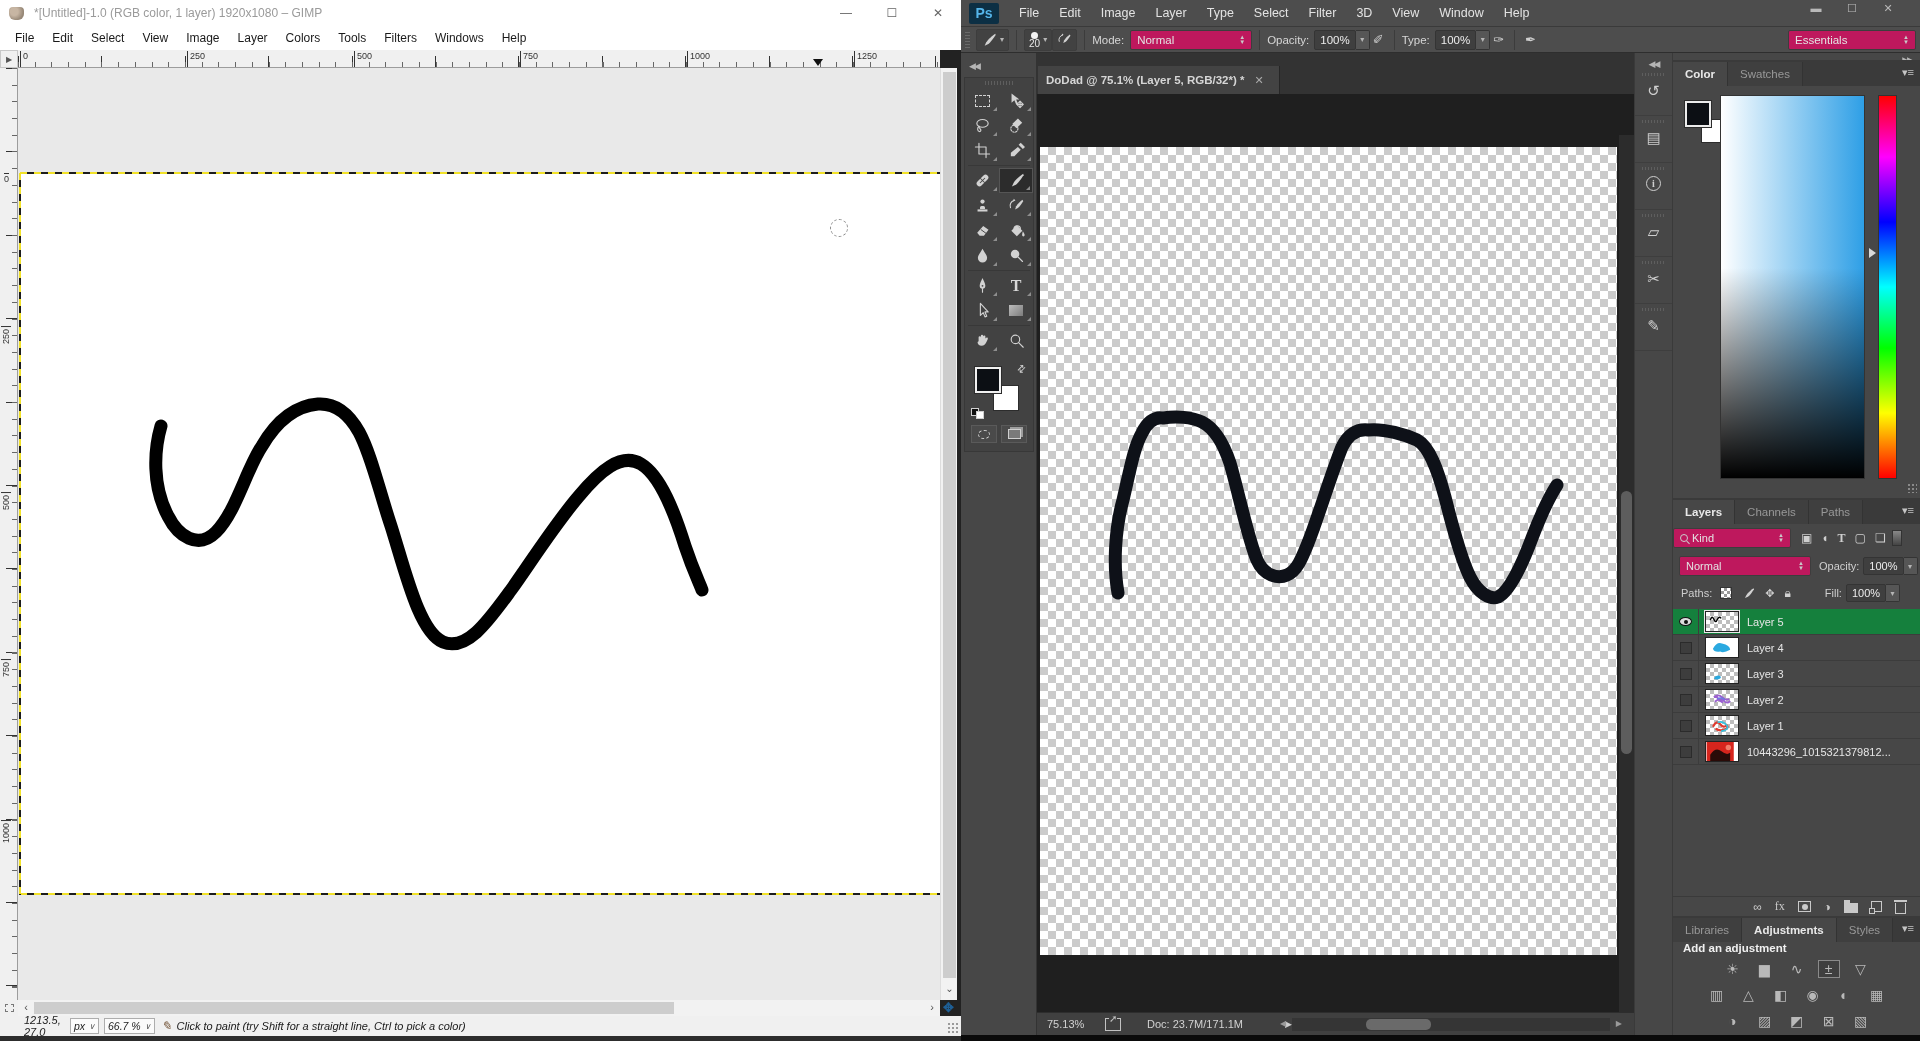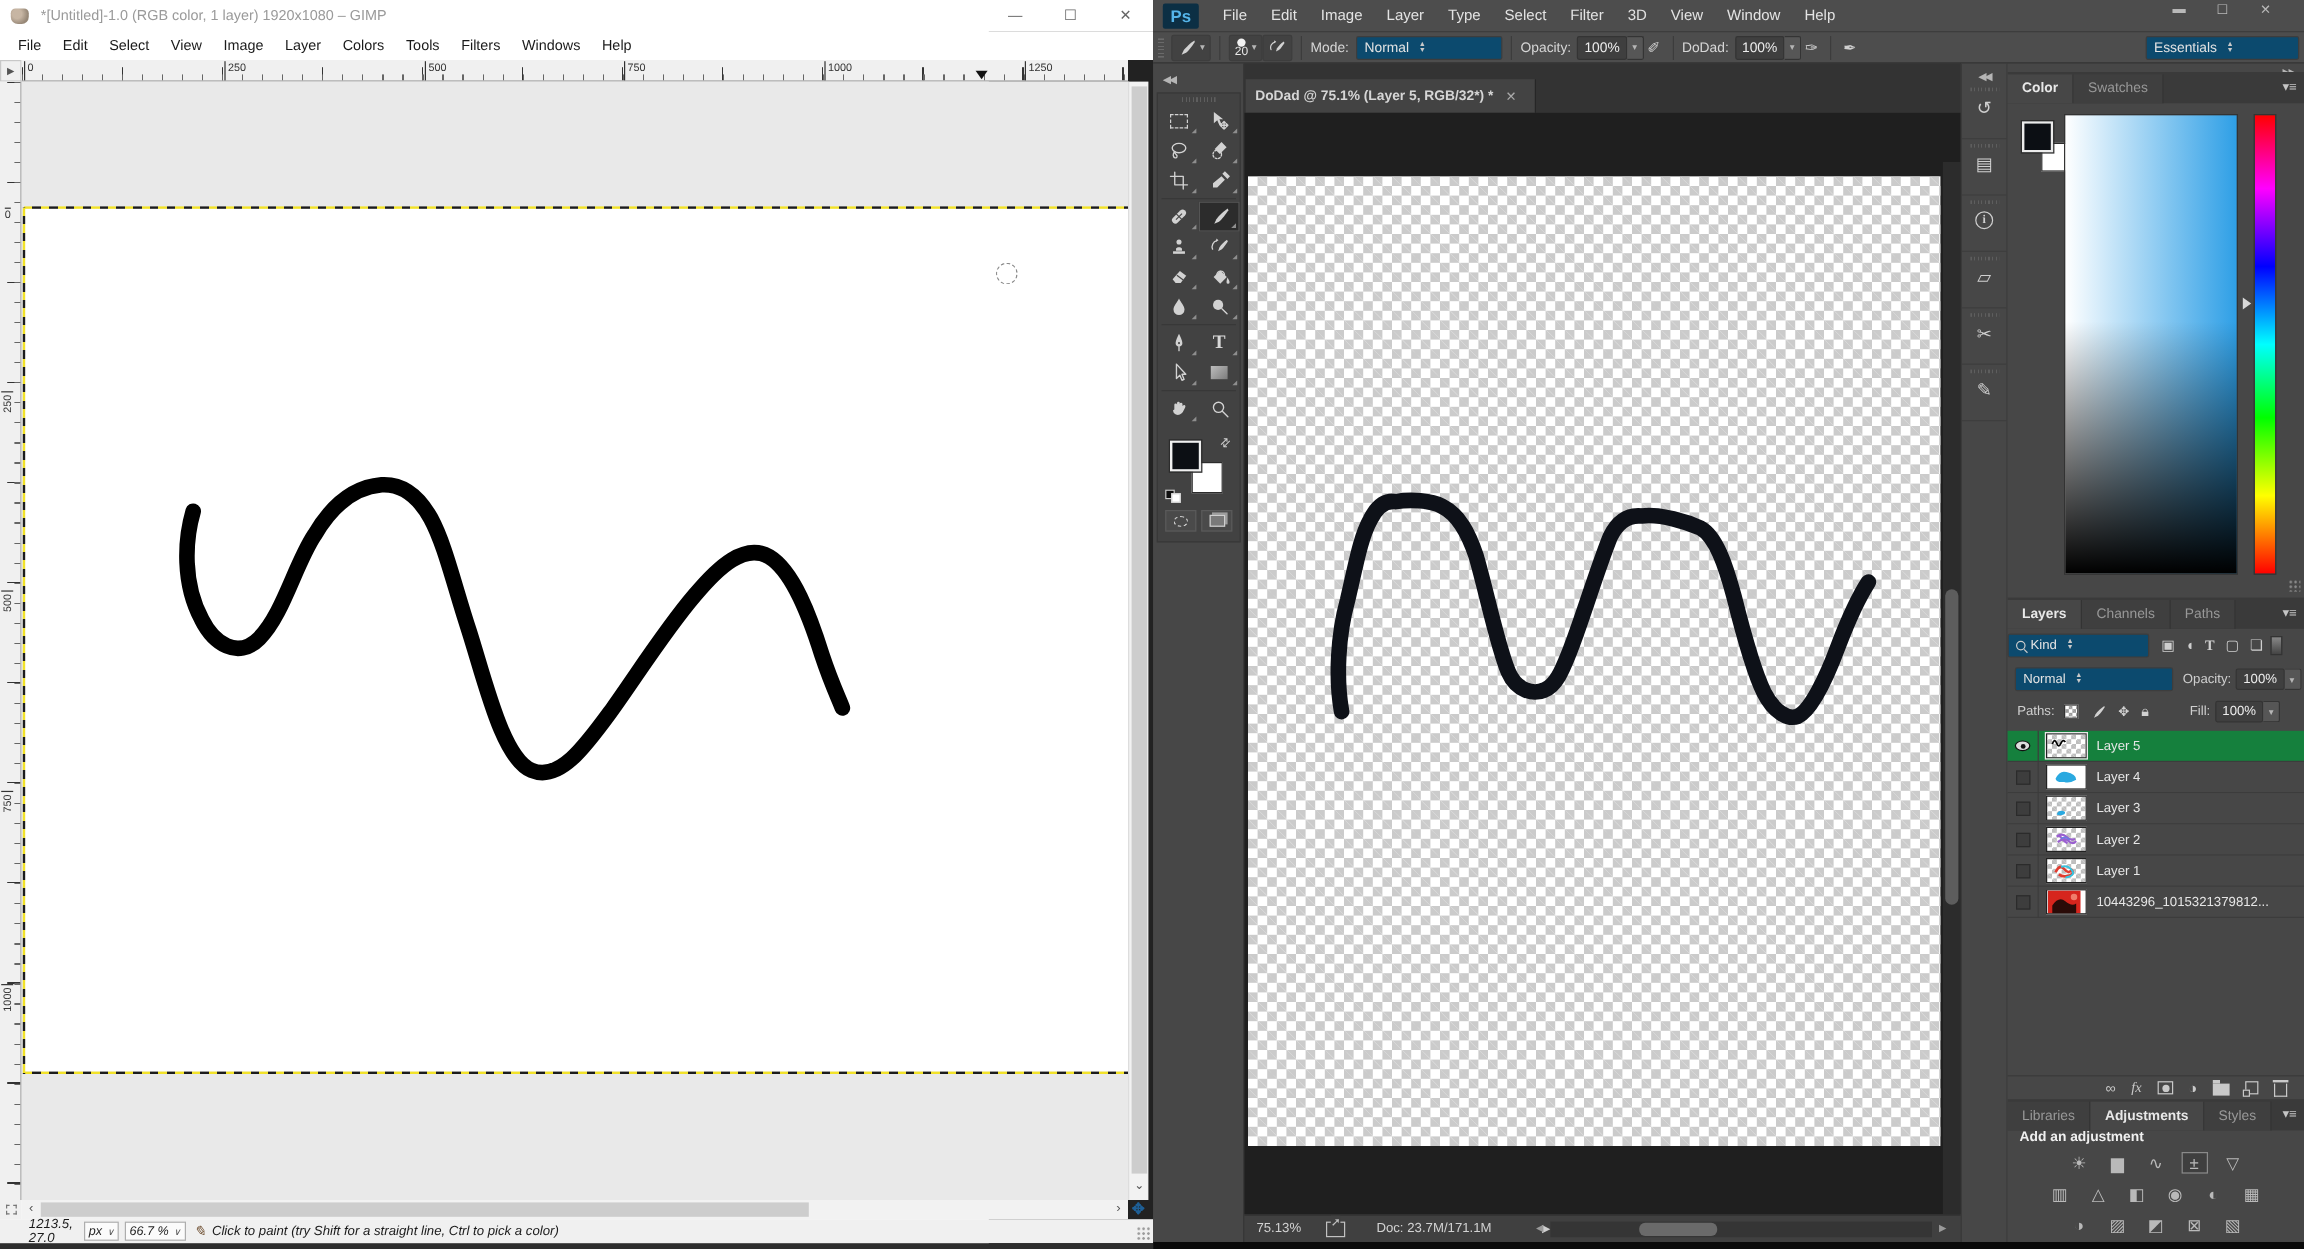--- a/index.html
+++ b/index.html
@@ -88,21 +88,21 @@
   .p-options { position:absolute; left:0; top:27px; width:959px; height:26px; background:#4d4d4d;
     border-bottom:1px solid #2e2e2e; display:flex; align-items:center; color:#d6d6d6; font-size:11.5px; }
   .p-grip-v { width:5px; height:16px; margin:0 6px 0 4px;
     background:repeating-linear-gradient(to bottom, #6a6a6a 0 1px, transparent 1px 3px); }
   .p-sep { width:1px; height:20px; background:#3c3c3c; margin:0 7px; }
   .p-opt-chip { display:flex; align-items:center; gap:3px; padding:1px 4px; border:1px solid #3d3d3d;
     background:#424242; border-radius:2px; height:22px; }
   .p-dot { width:7px; height:7px; background:#f2f2f2; border-radius:50%; margin:0 auto; }
   .p-chip-num { font-size:10px; line-height:9px; text-align:center; color:#e8e8e8; }
   .p-car { color:#b5b5b5; font-size:8px; }
-  .p-select { display:flex; align-items:center; background:#0c4a6e;
+  .p-select { display:flex; align-items:center; justify-content:space-between; background:#be185d;
     border:1px solid #3d3d3d; border-radius:2px; height:20px; padding:0 6px; color:#e3e3e3; }
   .p-updown { display:flex; flex-direction:column; font-size:6px; line-height:5px; color:#c9c9c9; margin-left:8px; }
   .p-valbox { display:flex; align-items:center; background:#3f3f3f; border:1px solid #343434;
     border-radius:2px; height:20px; padding:0 5px; color:#ececec; }
   .p-valcar { background:#565656; height:20px; width:14px; display:flex; align-items:center;
     justify-content:center; border:1px solid #343434; border-left:none; border-radius:0 2px 2px 0; }
   .p-airicon { font-size:13px; color:#cfcfcf; margin:0 3px; }
   .p-workspace { position:absolute; right:4px; top:3px; width:128px; }
 
   
@@ -226,21 +226,21 @@
       linear-gradient(45deg,#bdbdbd 25%,transparent 25%,transparent 75%,#bdbdbd 75%),
       linear-gradient(45deg,#bdbdbd 25%,transparent 25%,transparent 75%,#bdbdbd 75%);
     background-size:8px 8px; background-position:0 0,4px 4px; border:1px solid #222; }
   .l-thumb.white { background-image:none; background:#fff; }
   .l-thumb.sel { outline:1px solid #e8e8e8; }
   .l-thumb svg { position:absolute; left:0; top:0; width:100%; height:100%; }
   .l-name { font-size:11px; color:#e6e6e6; white-space:nowrap; overflow:hidden; }
   .l-footer { position:absolute; left:0; top:843px; width:247px; height:20px; border-top:1px solid #3a3a3a;
     display:flex; align-items:center; justify-content:flex-end; gap:13px; padding-right:14px;
     color:#c9c9c9; font-size:12px; }
-  .lf-fx { font-style:italic; font-family:"Liberation Serif", serif; font-size:12px; }
+  .lf-fx { font-family:"Liberation Serif", serif; font-size:12px; }
   .lf-mask { width:13px; height:11px; border:1px solid #c9c9c9; position:relative; }
   .lf-mask::after { content:""; position:absolute; left:3px; top:1.5px; width:6px; height:6px;
     border-radius:50%; background:#c9c9c9; }
   .lf-folder { width:14px; height:10px; background:#c9c9c9; position:relative; margin-top:3px; }
   .lf-folder::before { content:""; position:absolute; left:0; top:-3px; width:6px; height:3px; background:#c9c9c9; }
   .lf-new { width:11px; height:11px; border:1px solid #c9c9c9; position:relative; }
   .lf-new::before { content:""; position:absolute; left:-3px; bottom:-3px; width:4px; height:4px;
     background:#474747; border:1px solid #c9c9c9; }
   .lf-trash { width:11px; height:11px; border:1px solid #c9c9c9; border-top:none; position:relative; margin-top:3px; }
   .lf-trash::before { content:""; position:absolute; left:-2px; top:-3px; width:13px; height:2px; background:#c9c9c9; }
@@ -470,21 +470,21 @@
     <div class="p-sep"></div>
     <span>Opacity:</span>
     <div class="p-valbox" style="margin-left:5px">
         <span>100%</span>
       </div>
     <div class="p-valcar">
         <span class="p-car">▾</span>
       </div>
     <span class="p-airicon">✐</span>
     <div class="p-sep"></div>
-    <span>DoDad:</span>
+    <span>Type:</span>
     <div class="p-valbox" style="margin-left:5px">
         <span>100%</span>
       </div>
     <div class="p-valcar">
         <span class="p-car">▾</span>
       </div>
     <span class="p-airicon">✑</span>
     <div class="p-sep"></div>
     <span class="p-airicon">✒</span>
     <div class="p-select p-workspace">

